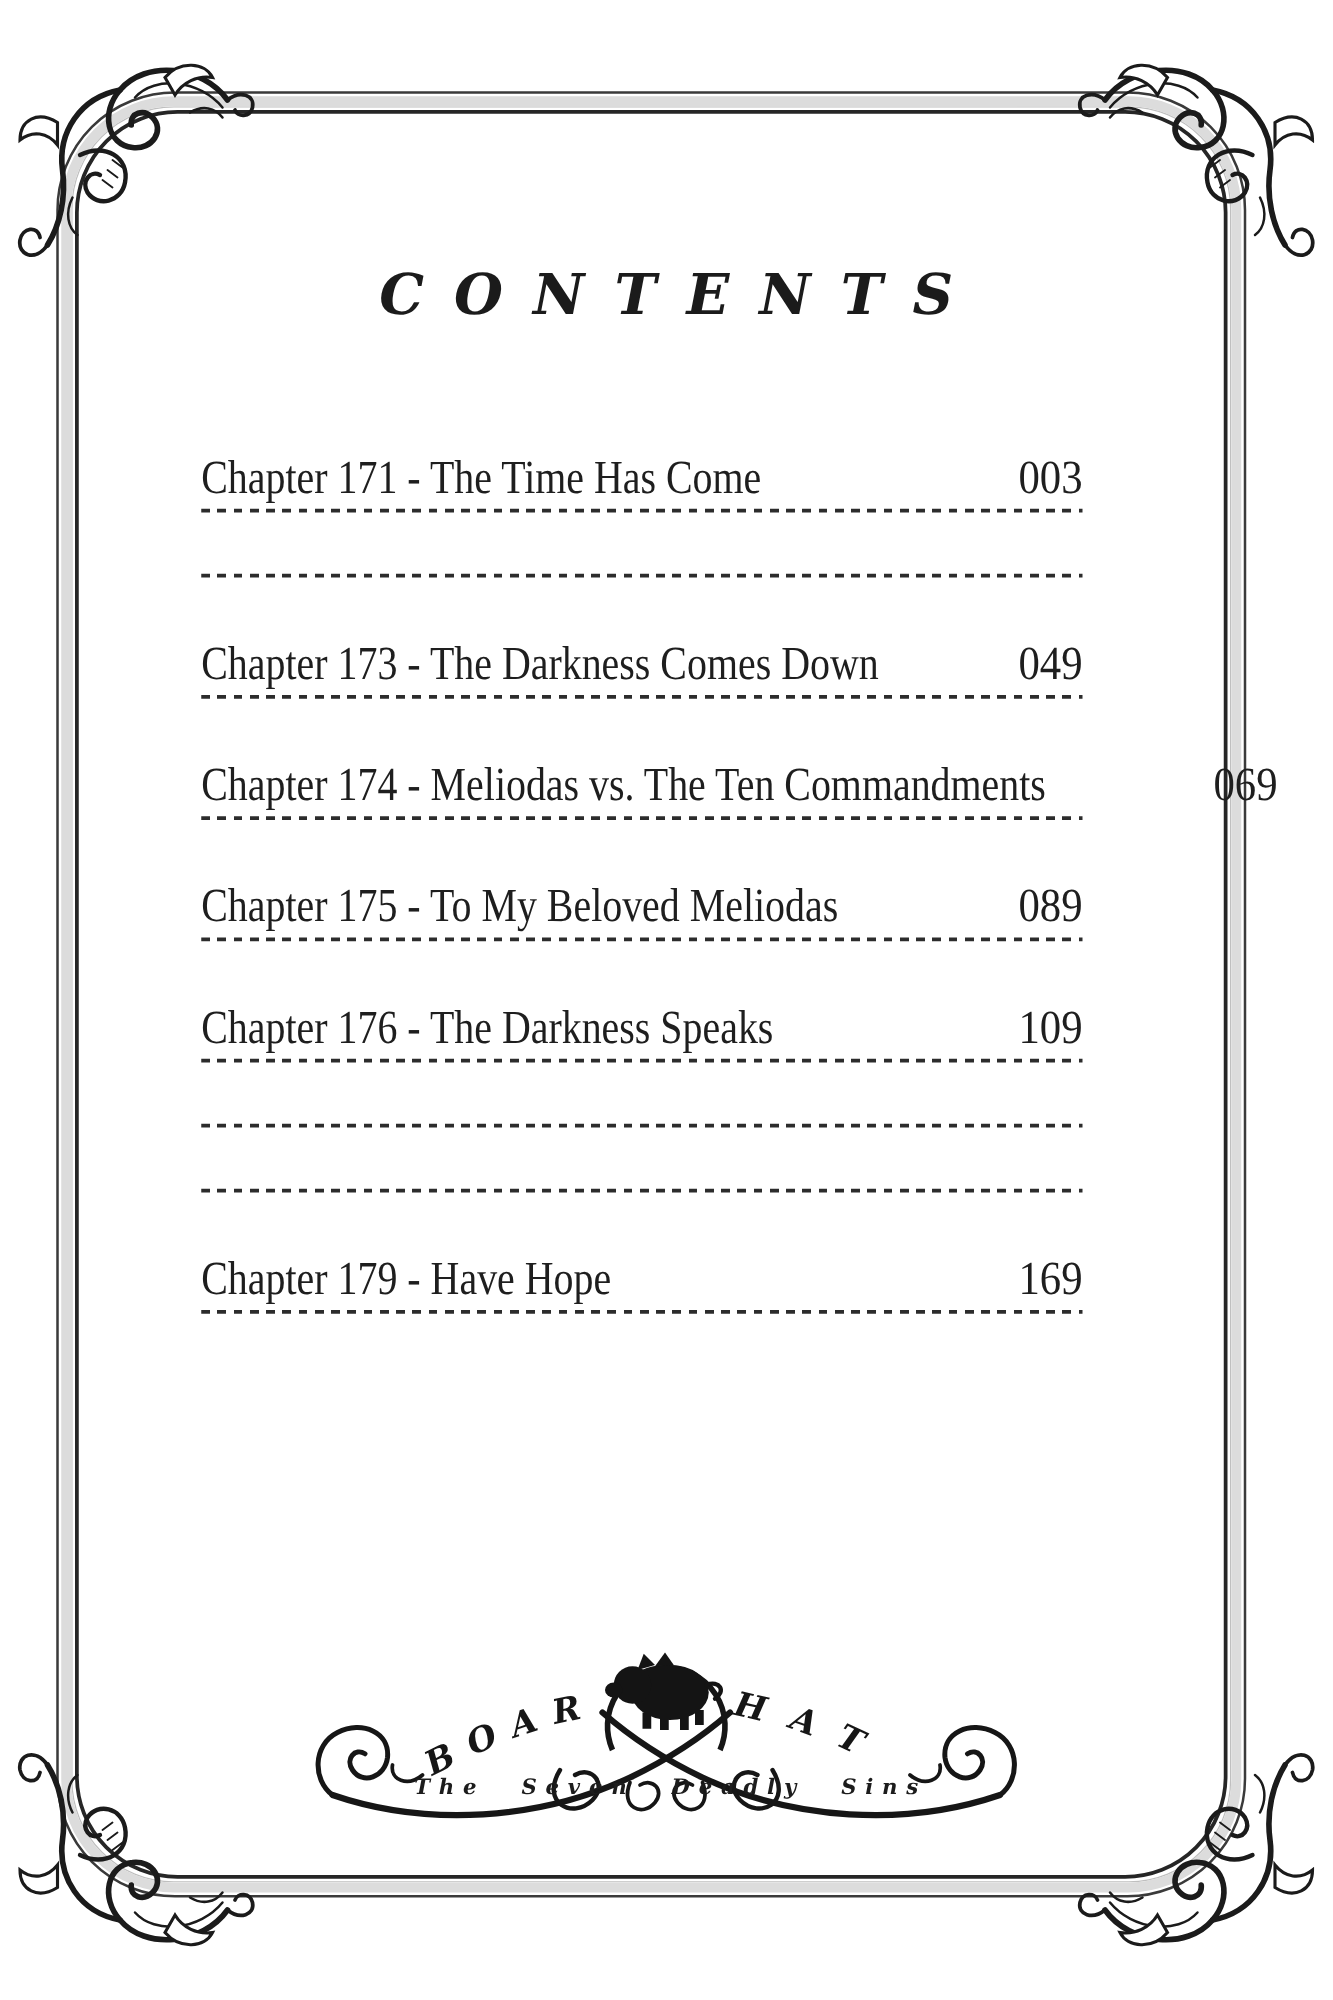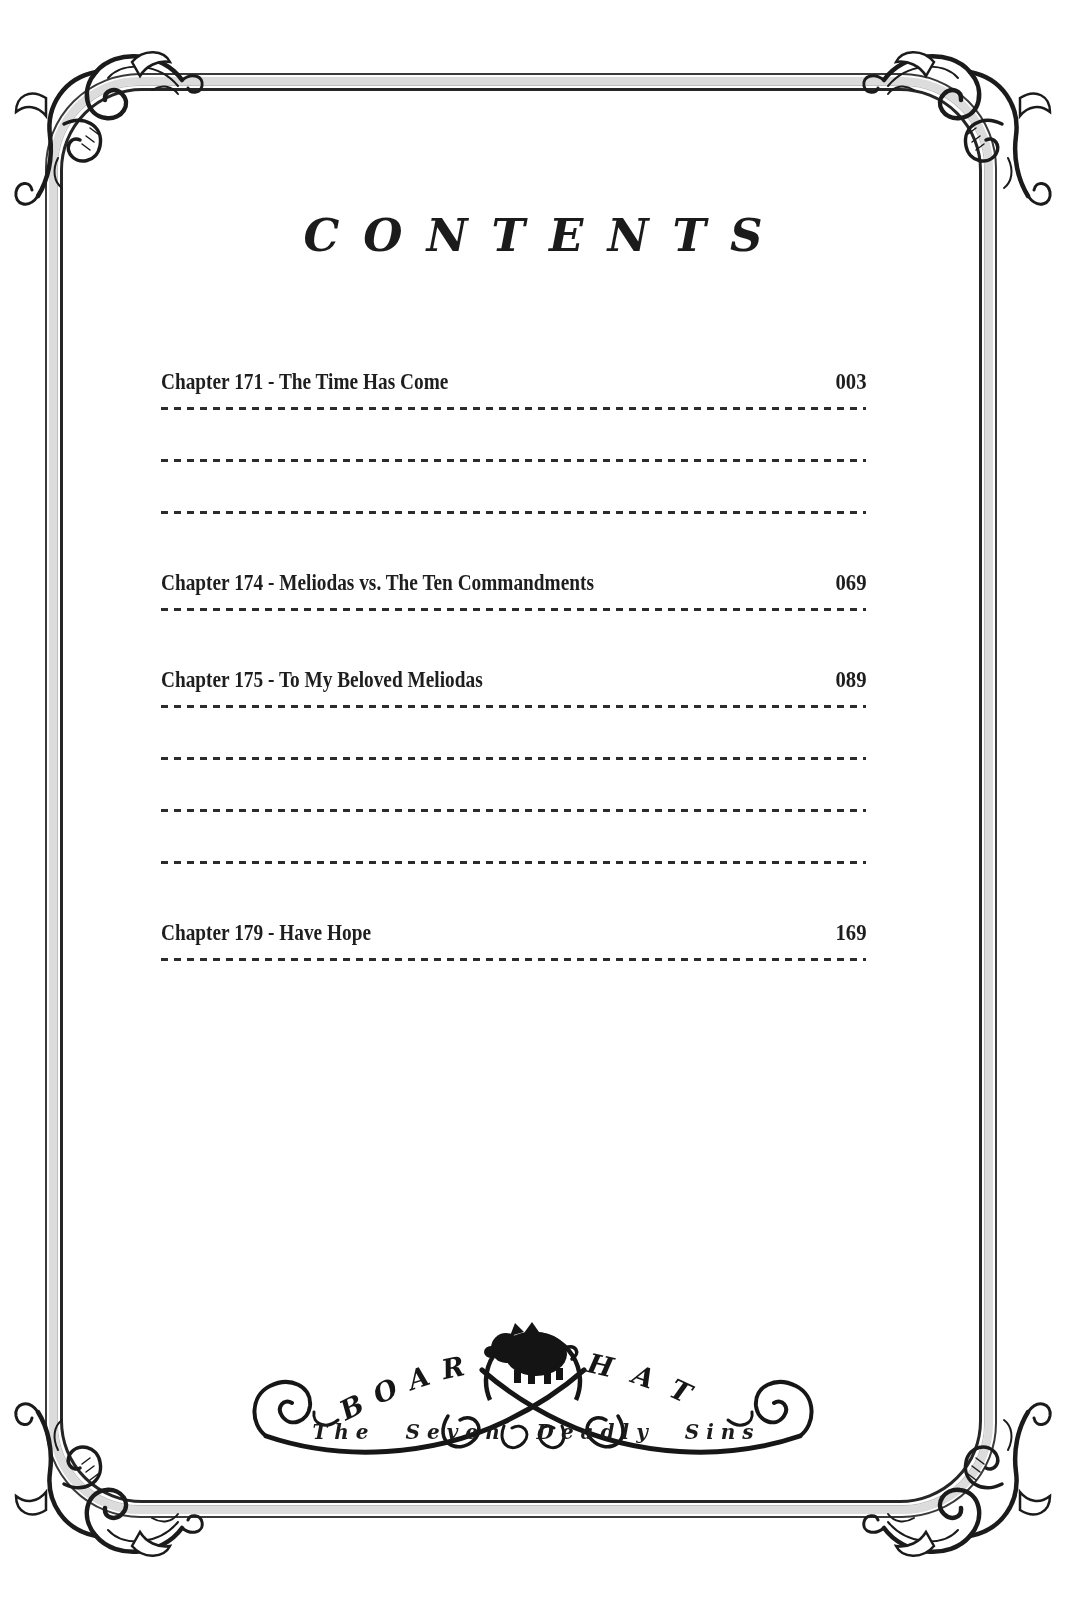--- a/index.html
+++ b/index.html
@@ -34,37 +34,37 @@
     font-style:italic;font-weight:700;
     font-size:45px;line-height:60px;
     letter-spacing:24px;margin-right:-24px;
     color:#1b1b1b;
   }
 
   
   .toc{position:absolute;left:161px;top:362px;width:705px;}
   .toc-row{margin-bottom:49px;}
   .toc-line{display:flex;justify-content:space-between;align-items:flex-end;
-    font-size:23px;line-height:40px;font-weight:700;color:#1e1e1e;}
+    font-size:38px;line-height:40px;font-weight:400;color:#1e1e1e;}
   .toc-label{transform:scaleX(0.84);transform-origin:left center;white-space:nowrap;}
   .toc-page{transform:scaleX(0.9);transform-origin:right center;}
   .toc-dash{height:3px;margin-top:5px;
     background:repeating-linear-gradient(to right,#2c2c2c 0 7px,transparent 7px 13px);}
 
   
   .logo{position:absolute;left:50%;top:1288px;transform:translateX(-50%);
     width:566px;height:170px;pointer-events:none;}
   .logo svg{overflow:visible;}
   .logo-text{font-family:"DejaVu Serif", serif;font-style:italic;font-weight:700;
     font-size:27px;fill:#161616;}
   .subtitle-wrap{position:absolute;left:0;top:1420px;width:100%;text-align:center;}
   .subtitle{
     display:inline-block;
     font-family:"DejaVu Serif", serif;font-style:italic;font-weight:700;
-    font-size:20px;letter-spacing:7px;word-spacing:16px;margin-right:-7px;
+    font-size:17px;letter-spacing:7px;word-spacing:16px;margin-right:-7px;
     color:#1c1c1c;
   }
 </style>
 </head>
 <body>
 
 <div class="page">
 
   <div class="frame">
     <div class="f-outer"></div>
@@ -114,37 +114,45 @@
       <div class="toc-line">
         <span class="toc-label">Chapter 171 - The Time Has Come</span>
         <span class="toc-page">003</span>
       </div>
       <div class="toc-dash"></div>
     </div>
     <div class="toc-row">
       <div class="toc-dash"></div>
     </div>
     <div class="toc-row">
+      <div class="toc-line">
+        <span class="toc-label">Chapter 173 - The Darkness Comes Down</span>
+        <span class="toc-page">049</span>
+      </div>
       <div class="toc-dash"></div>
     </div>
     <div class="toc-row">
       <div class="toc-line">
         <span class="toc-label">Chapter 174 - Meliodas vs. The Ten Commandments</span>
         <span class="toc-page">069</span>
       </div>
       <div class="toc-dash"></div>
     </div>
     <div class="toc-row">
       <div class="toc-line">
         <span class="toc-label">Chapter 175 - To My Beloved Meliodas</span>
         <span class="toc-page">089</span>
       </div>
       <div class="toc-dash"></div>
     </div>
     <div class="toc-row">
+      <div class="toc-line">
+        <span class="toc-label">Chapter 176 - The Darkness Speaks</span>
+        <span class="toc-page">109</span>
+      </div>
       <div class="toc-dash"></div>
     </div>
     <div class="toc-row">
       <div class="toc-dash"></div>
     </div>
     <div class="toc-row">
       <div class="toc-dash"></div>
     </div>
     <div class="toc-row">
       <div class="toc-line">

